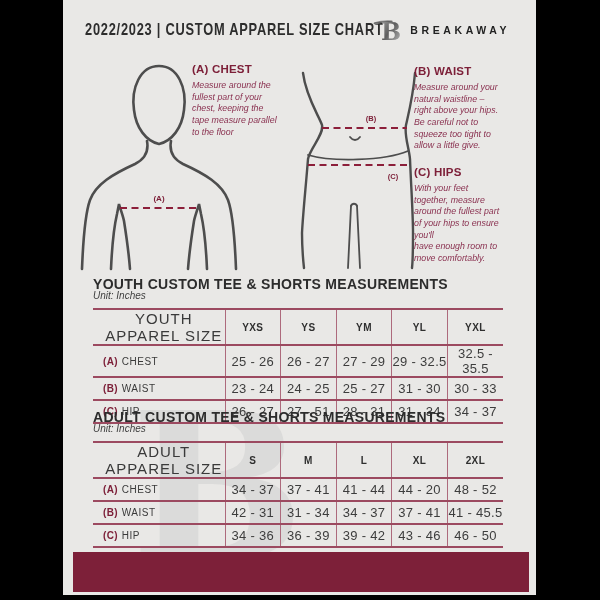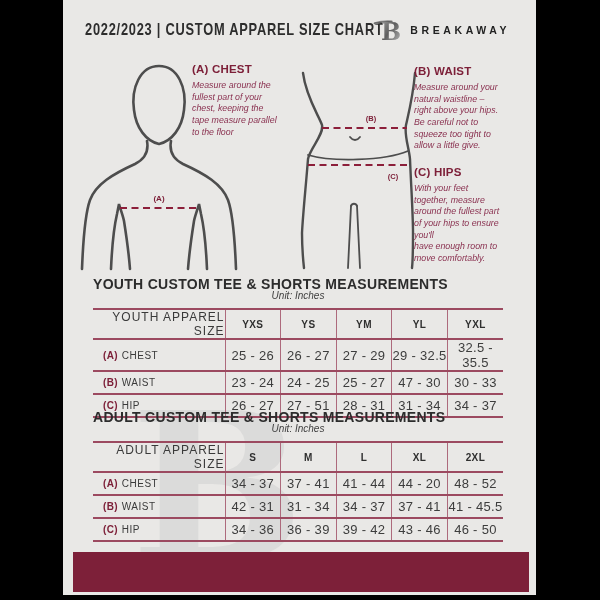--- a/index.html
+++ b/index.html
@@ -31,34 +31,34 @@
   .fig-lower{left:229px;top:55px;}
   
   .watermark{
     position:absolute;left:68px;top:385px;font-size:205px;line-height:1;
     font-family:"DejaVu Serif",serif;font-weight:bold;
     color:rgba(208,208,208,.55);z-index:0;user-select:none;
   }
   
   .tbl-title{position:absolute;left:30px;width:410px;
     font-size:14px;font-weight:bold;color:#2c2c2c;letter-spacing:.3px;z-index:1;}
-  .tbl-unit{position:absolute;left:30px;width:410px;text-align:center;
+  .tbl-unit{position:absolute;left:30px;width:410px;
     font-size:10px;font-style:italic;color:#3f3f3f;z-index:1;}
   .y-title{top:276px;} .y-unit{top:290px;}
   .a-title{top:409px;} .a-unit{top:423px;}
   table.size-tbl{
     position:absolute;left:30px;width:410px;border-collapse:collapse;
     table-layout:fixed;z-index:1;
   }
   .y-tbl{top:308px;} .a-tbl{top:441px;}
   .size-tbl th,.size-tbl td{height:21px;padding:0;border-top:2px solid #9c4a60;}
   .size-tbl tr:last-child th,.size-tbl tr:last-child td{border-bottom:2px solid #9c4a60;}
   .size-tbl th:not(:first-child),.size-tbl td:not(:first-child){border-left:1.3px solid #ad6a7c;}
   .size-tbl .size-h{font-size:10px;font-weight:bold;color:#2f2f2f;text-align:center;letter-spacing:.4px;}
-  .size-tbl .lbl-h{font-size:12px;font-weight:normal;color:#3a3a3a;text-align:right;
+  .size-tbl .lbl-h{font-size:15px;font-weight:normal;color:#3a3a3a;text-align:center;
     padding-left:10px;letter-spacing:1px;}
   .size-tbl td{font-size:13px;color:#3d3d3d;text-align:center;letter-spacing:.3px;}
   .size-tbl td.row-lbl{text-align:left;padding-left:10px;font-size:10px;}
   .row-key{color:#7d2039;font-weight:bold;}
   .row-name{color:#3a3a3a;margin-left:4px;letter-spacing:.5px;}
   
   .footer-bar{position:absolute;left:10px;top:552px;width:456px;height:40px;background:#7d2039;z-index:2;}
   svg{display:block;}
 </style>
 </head>
@@ -166,21 +166,21 @@
       <td>26 - 27</td>
       <td>27 - 29</td>
       <td>29 - 32.5</td>
       <td>32.5 - 35.5</td>
     </tr>
     <tr>
       <td class="row-lbl"><span class="row-key">(B)</span><span class="row-name">WAIST</span></td>
       <td>23 - 24</td>
       <td>24 - 25</td>
       <td>25 - 27</td>
-      <td>47 - 30</td>
+      <td>31 - 30</td>
       <td>30 - 33</td>
     </tr>
     <tr>
       <td class="row-lbl"><span class="row-key">(C)</span><span class="row-name">HIP</span></td>
       <td>26 - 27</td>
       <td>27 - 51</td>
       <td>28 - 31</td>
       <td>31 - 34</td>
       <td>34 - 37</td>
     </tr>

